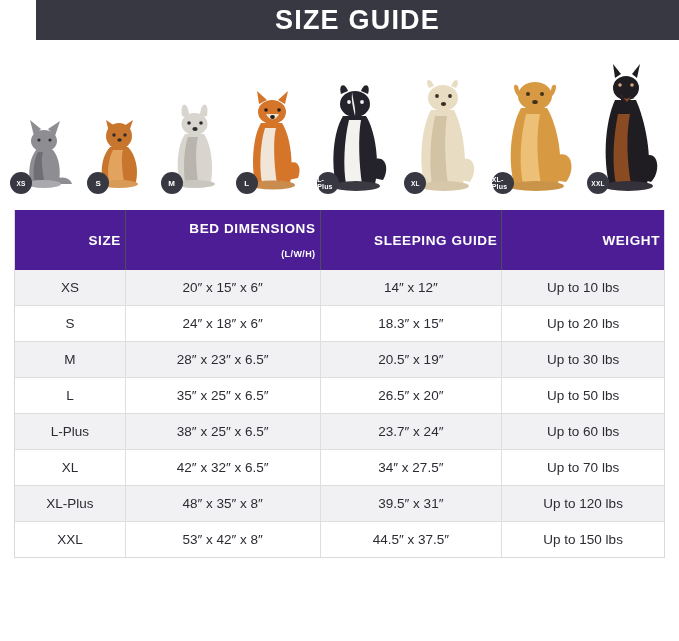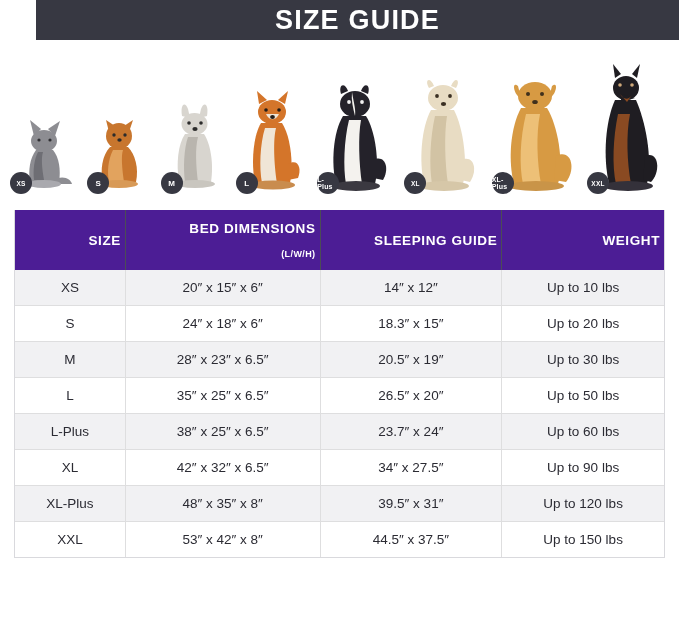--- a/index.html
+++ b/index.html
@@ -377,21 +377,21 @@
         <tr>
           <td>L-Plus</td>
           <td>38″ x 25″ x 6.5″</td>
           <td>23.7″ x 24″</td>
           <td>Up to 60 lbs</td>
         </tr>
         <tr>
           <td>XL</td>
           <td>42″ x 32″ x 6.5″</td>
           <td>34″ x 27.5″</td>
-          <td>Up to 90 lbs</td>
+          <td>Up to 70 lbs</td>
         </tr>
         <tr>
           <td>XL-Plus</td>
           <td>48″ x 35″ x 8″</td>
           <td>39.5″ x 31″</td>
           <td>Up to 120 lbs</td>
         </tr>
         <tr>
           <td>XXL</td>
           <td>53″ x 42″ x 8″</td>

